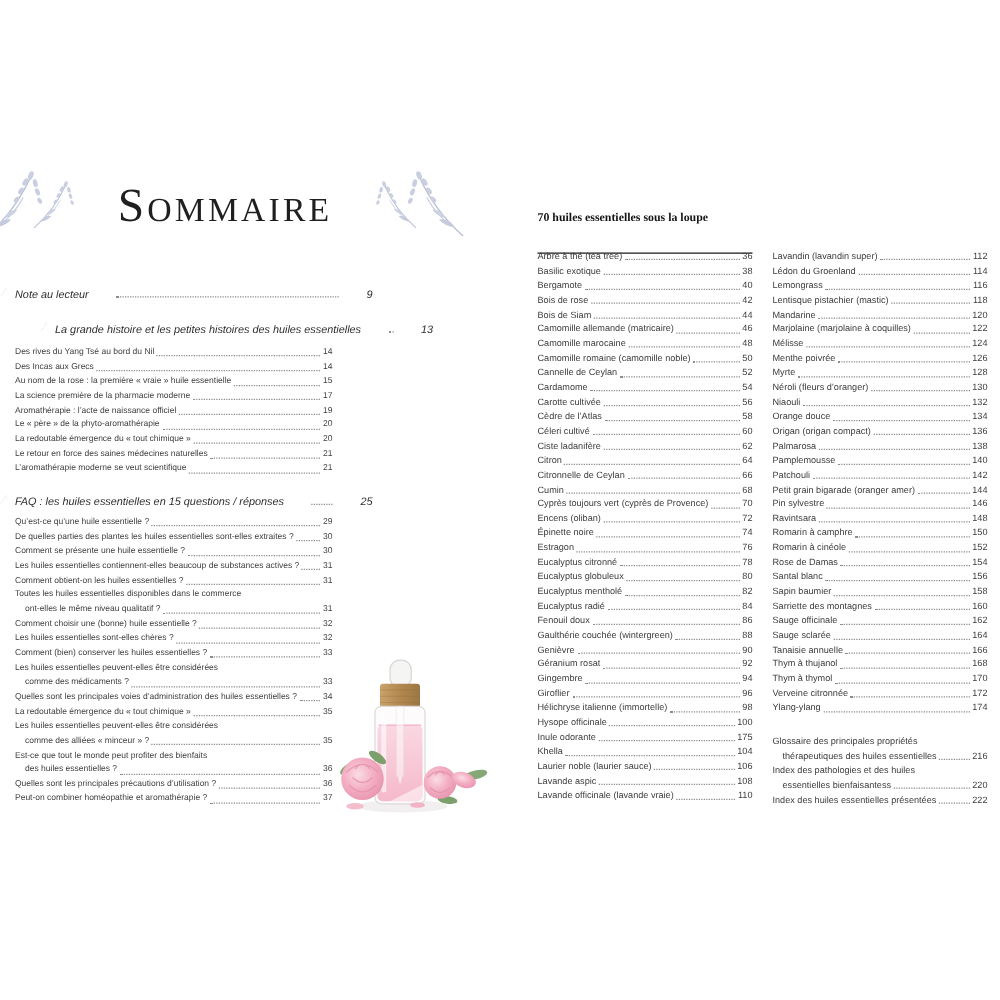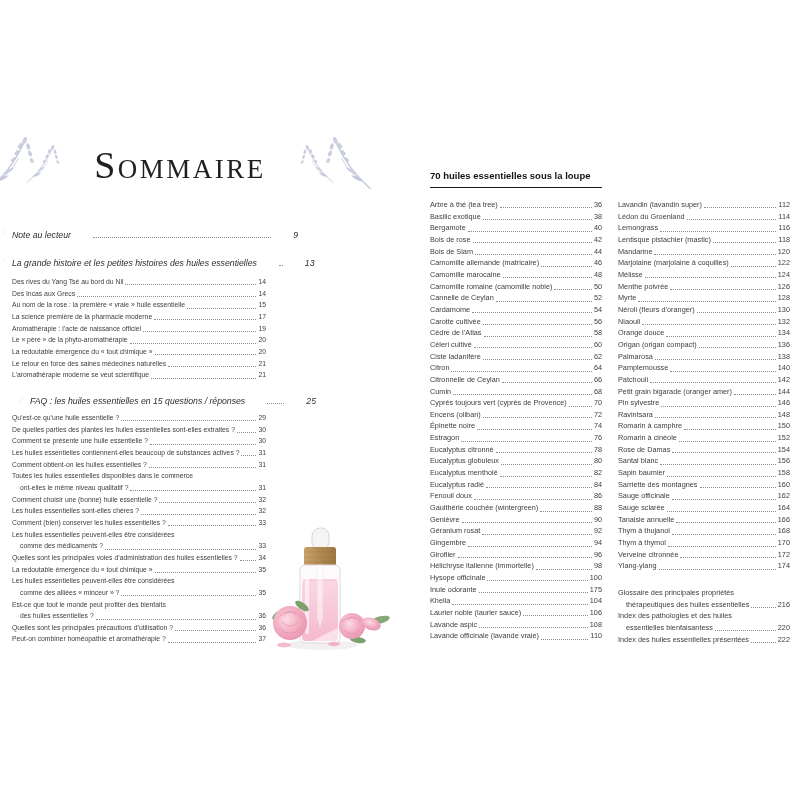--- a/index.html
+++ b/index.html
@@ -19,22 +19,22 @@
   }
   .ornament { flex:none; }
   .ornament.flip { transform:scaleX(-1); }
 
   .heading-row {
     position:absolute; left:12px; width:286px;
     display:flex; align-items:baseline; white-space:nowrap;
     font-style:italic; font-size:8.7px; color:#2d2d2d;gap:20px;
   }
   #note-row { top:230px; }
-  #history-heading { top:258px; }
-  #faq-heading { top:396px;margin-left:18px; }
+  #history-heading { top:258px;margin-left:32px; }
+  #faq-heading { top:396px; }
   .mini-sprig { position:absolute; left:-13px; top:-2px; opacity:.45; }
 
   .toc-list {
     position:absolute; left:12px; width:254px;
     font-size:6.8px; line-height:11.66px; color:#404040;
   }
   #history-items { top:276px; }
   #faq-items { top:412px; }
 
   .toc-line { display:flex; align-items:baseline; white-space:nowrap; }
@@ -43,21 +43,21 @@
   .leader {
     flex:1; min-width:4px; border-bottom:1px dotted #8c8c8c;
     margin:0 2px; align-self:flex-end; margin-bottom:2.2px;
   }
   .pg { flex:none; }
 
   
   #right-heading {
     position:absolute; left:430px; top:170px; width:172px;
     font-weight:700; font-size:9.5px; color:#141414; white-space:nowrap;
-    border-bottom:1.5px solid #1a1a1a; padding-bottom:6px;
+    border-bottom:1.5px solid #1a1a1a; padding-bottom:22px;font-family:Liberation Serif, serif;
   }
   #right-cols {
     position:absolute; left:430px; top:199px; display:flex; gap:16px;
     font-size:7.3px; line-height:11.66px; color:#3d3d3d;justify-content:flex-end;
   }
   .col { width:172px; }
   #back-matter { margin-top:15px; }
 
   
   #bottle-photo { position:absolute; left:268px; top:494px; }

